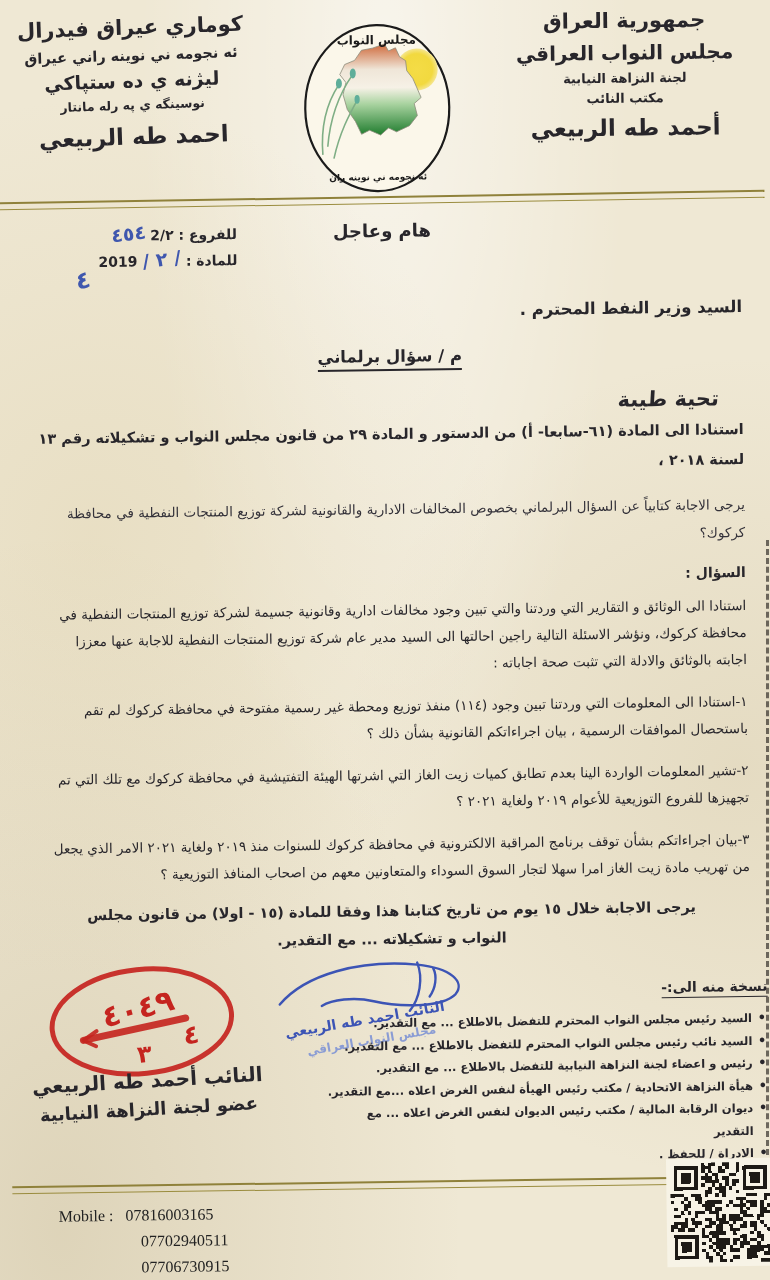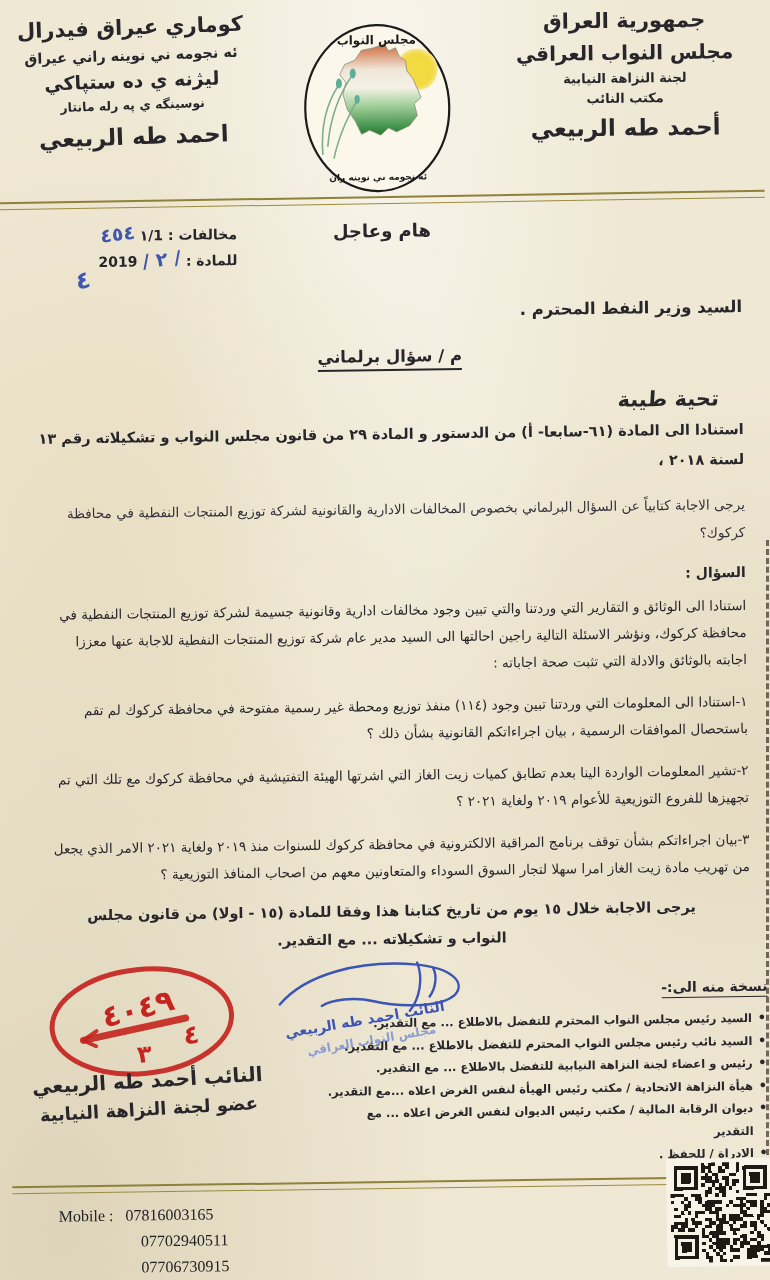--- a/index.html
+++ b/index.html
@@ -127,22 +127,22 @@
         <div class="hr4">أحمد طه الربيعي</div>
       </div>
     </div>
 
     <div class="rule-gold rule-top"></div>
 
     <div class="meta">
       <div class="urgent">هام وعاجل</div>
       <div class="refblock">
         <div class="refline">
-          <span>مخالفات :</span>
-          <span>١/1</span>
+          <span>للفروع :</span>
+          <span>2/٢</span>
           <span class="hand">٤٥٤</span>
         </div>
         <div class="refline">
           <span>للمادة :</span>
           <span class="hand">/ ٢ /</span>
           <span>2019</span>
         </div>
         <div class="hand-day">٤</div>
       </div>
     </div>

